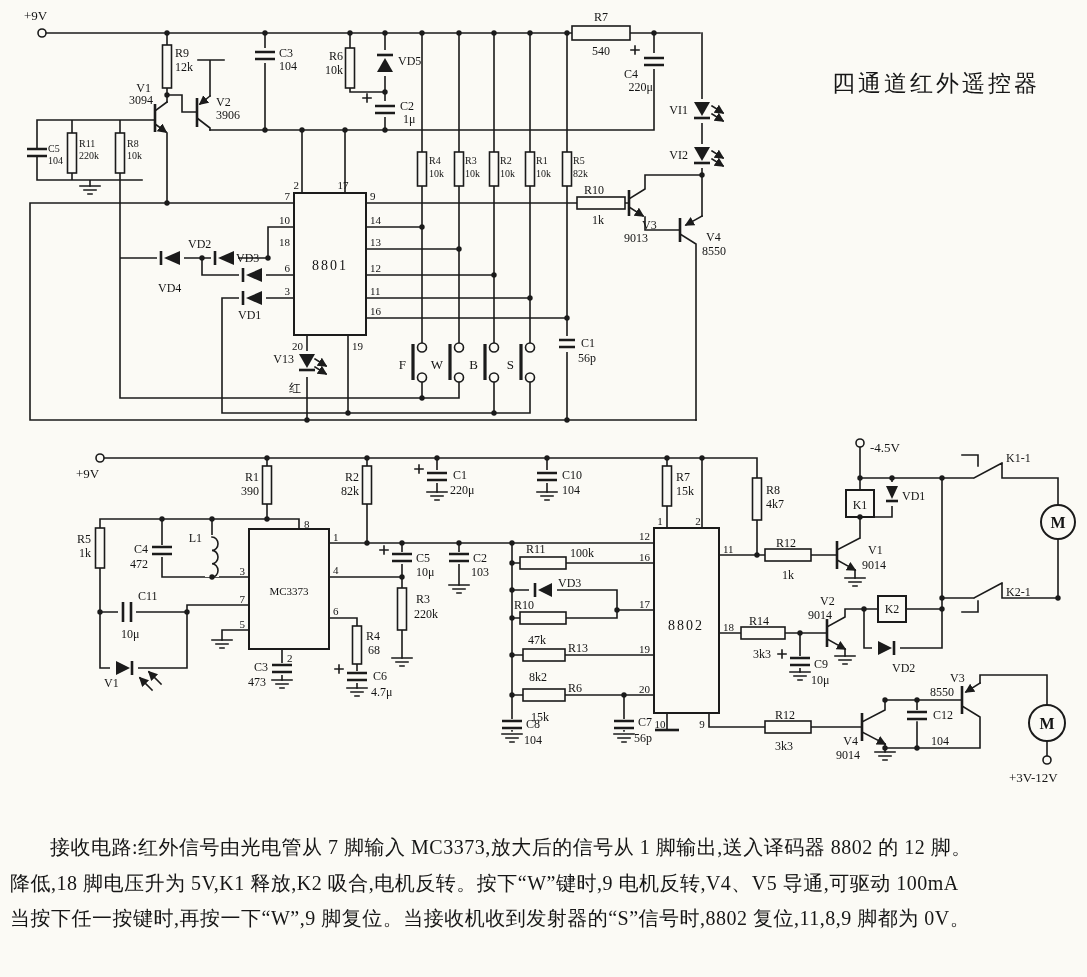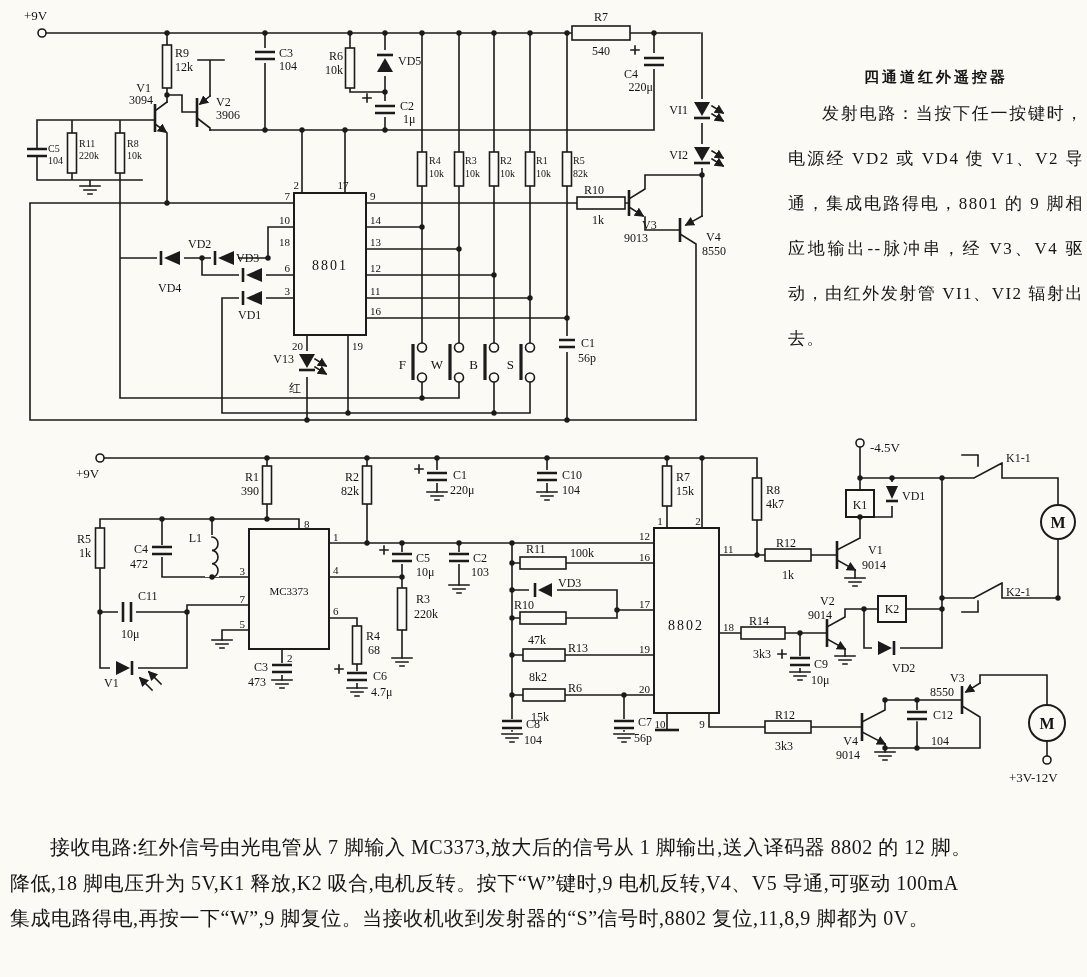--- a/index.html
+++ b/index.html
@@ -16,21 +16,21 @@
   .fil{fill:#1b1b1b;stroke:none;}
   .t10{font-size:10px;}
   .t11{font-size:11px;}
   .t12{font-size:12px;}
   .t13{font-size:13px;}
   .t14{font-size:14px;letter-spacing:2px;}
   .t16{font-size:16px;font-weight:bold;}
   .mid{text-anchor:middle;}
   .end{text-anchor:end;}
   .title-block{position:absolute;left:788px;top:68px;width:296px;}
-  .title-block h1{font-size:15px;font-weight:bold;margin:0;text-align:center;letter-spacing:3px;}
+  .title-block h1{font-size:23px;font-weight:normal;margin:0;text-align:center;letter-spacing:3px;}
   .title-block p{font-size:17px;line-height:45px;margin:4px 0 0 0;text-align:justify;text-indent:2em;letter-spacing:1.5px;}
   .bottom-text{position:absolute;left:10px;top:830px;width:1070px;}
   .bottom-text p{font-size:20px;line-height:35.5px;margin:0;text-align:justify;letter-spacing:0.5px;}
   .bottom-text p.first{text-indent:2em;}
 </style>
 </head>
 <body>
 
 <div class="page">
 
@@ -538,23 +538,22 @@
   <text x="711" y="553" class="t11">11</text>
   <text x="711" y="631" class="t11">18</text>
   <text x="648" y="728" class="t11 mid">10</text>
   <text x="690" y="728" class="t11 mid">9</text>
 </g>
 </svg>
 
 
 <div class="title-block">
   <h1>四通道红外遥控器</h1>
-  <p>发射电路：当按下任一按键时，电源经 VD2 或 VD4 使 V1、V2 导通，集成电路得电，8801 的 9 脚相应地输出--脉冲串，经 V3、V4 驱动，由红外发射管 VI1、VI2 辐射出去。</p>
 </div>
 
 
 <div class="bottom-text">
   <p class="first">接收电路:红外信号由光电管从 7 脚输入 MC3373,放大后的信号从 1 脚输出,送入译码器 8802 的 12 脚。</p>
   <p>降低,18 脚电压升为 5V,K1 释放,K2 吸合,电机反转。按下“W”键时,9 电机反转,V4、V5 导通,可驱动 100mA</p>
-  <p>集成电路得电,再按一下“W”,9 脚复位。当接收机收到发射器的“S”信号时,8802 复位,11,8,9 脚都为 0V。</p>
+  <p>当按下任一按键时,再按一下“W”,9 脚复位。当接收机收到发射器的“S”信号时,8802 复位,11,8,9 脚都为 0V。</p>
 </div>
 
 </div>
 
 </body></html>

